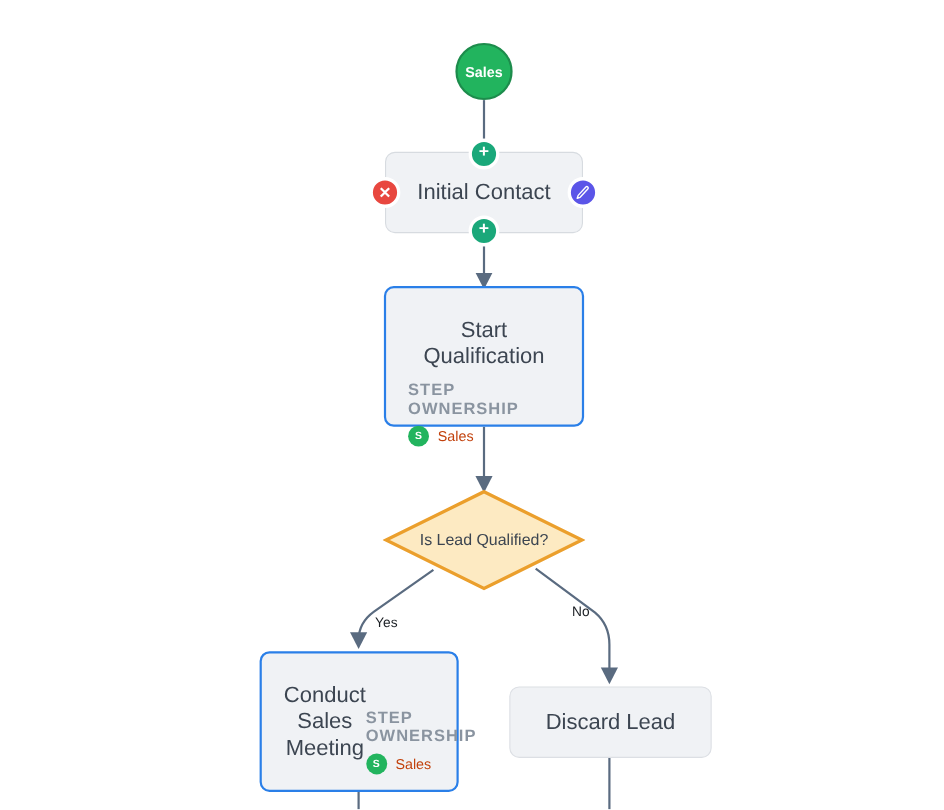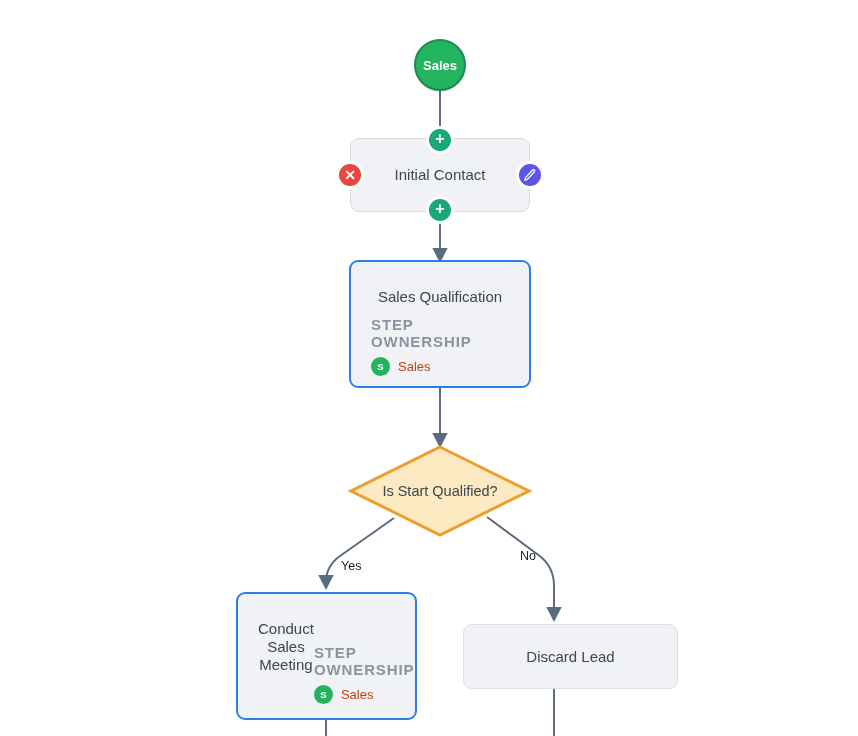--- a/index.html
+++ b/index.html
@@ -53,21 +53,21 @@
   .node-box.selected-soft {
     border: 1px solid #d7dbe0;
   }
   .node-box.accent {
     border: 2px solid #2a7fe8;
   }
   .node-title {
     width: 100%;
     text-align: center;
     color: #3c4551;
-    font-size: 15px;
+    font-size: 20px;
     line-height: 1.2;
   }
 
   
   #node-initial-contact {
     left: 350px; top: 138px;
     width: 180px; height: 74px;
     display: flex;
     align-items: center;
     justify-content: center;
@@ -85,21 +85,21 @@
   #node-conduct-sales-meeting {
     left: 236px; top: 592px;
     width: 181px; height: 128px;
     padding: 26px 20px 14px 20px;
     display: flex;
     flex-direction: row;
   }
   
   #node-discard-lead {
     left: 463px; top: 624px;
-    width: 215px; height: 65px;
+    width: 184px; height: 65px;
     display: flex;
     align-items: center;
     justify-content: center;
   }
 
   .ownership-block {
     margin-top: auto;
     padding-top: 10px;
   }
   .ownership-label {
@@ -243,35 +243,35 @@
     <span>✕</span>
   </div>
 
   <div id="btn-edit" class="action-btn">
     <svg width="14" height="14" viewBox="0 0 24 24" fill="none" stroke="#ffffff" stroke-width="2.2" stroke-linecap="round" stroke-linejoin="round">
       <path d="M16.5 3.5 a2.12 2.12 0 0 1 3 3 L7.5 19.5 L3 21 l1.5-4.5 z"></path>
     </svg>
   </div>
 
   <div id="node-lead-qualification" class="node-box accent">
-    <div class="node-title">Sales Qualification</div>
+    <div class="node-title">Start Qualification</div>
     <div class="ownership-block">
       <div class="ownership-label">STEP OWNERSHIP</div>
       <div class="ownership-row">
         <div class="owner-avatar">S</div>
         <div class="owner-name">Sales</div>
       </div>
     </div>
   </div>
 
   <div id="node-decision">
     <svg width="184" height="94" viewBox="0 0 184 94" xmlns="http://www.w3.org/2000/svg">
       <polygon points="92,3 181,47 92,91 3,47" fill="#fdeac2" stroke="#eb9f2c" stroke-width="3"></polygon>
     </svg>
-    <div class="diamond-label">Is Start Qualified?</div>
+    <div class="diamond-label">Is Lead Qualified?</div>
   </div>
 
   <div id="label-yes" class="branch-label">Yes</div>
   <div id="label-no" class="branch-label">No</div>
 
   <div id="node-conduct-sales-meeting" class="node-box accent">
     <div class="node-title">Conduct Sales Meeting</div>
     <div class="ownership-block">
       <div class="ownership-label">STEP OWNERSHIP</div>
       <div class="ownership-row">

